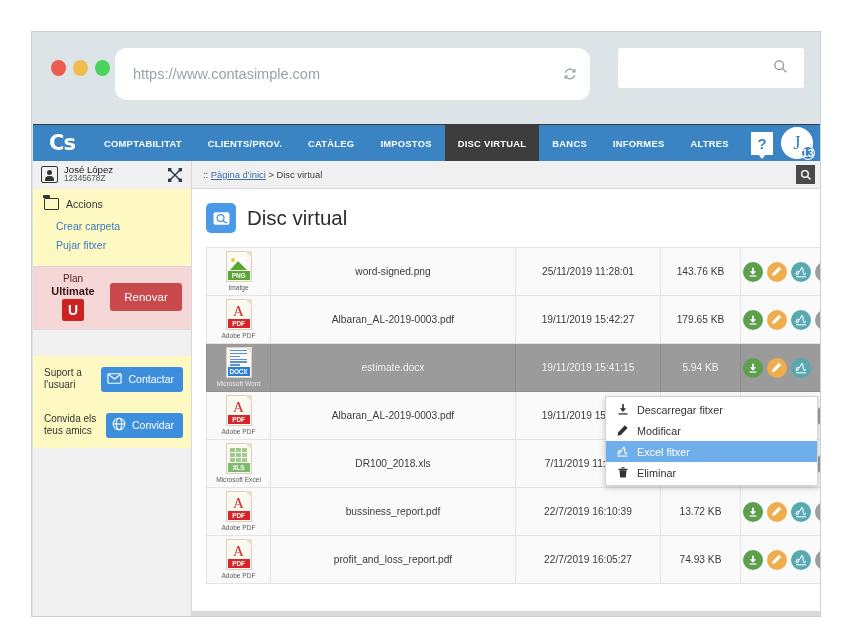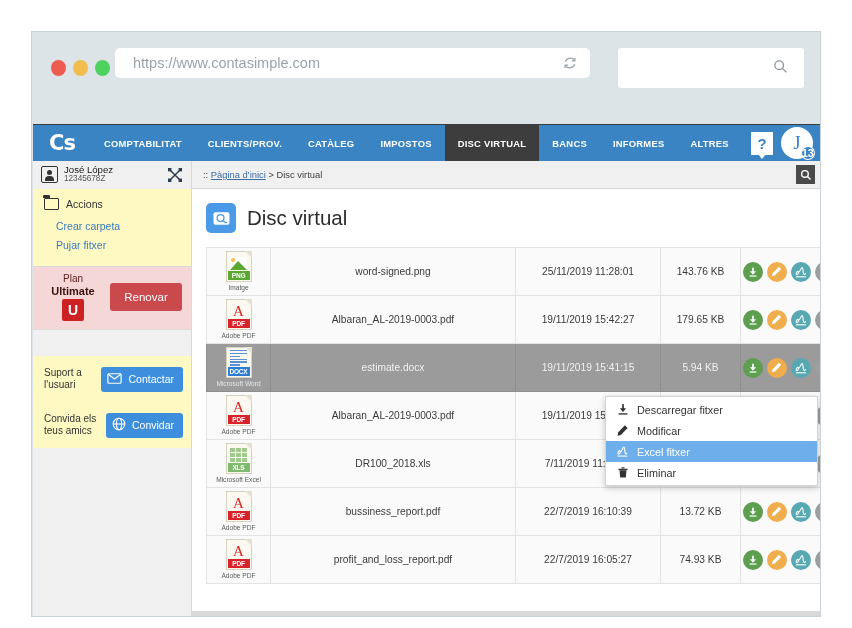--- a/index.html
+++ b/index.html
@@ -27,22 +27,22 @@
     background: #dde4e8;
   }
   .dots { position: absolute; left: 19px; top: 28px; display: flex; gap: 7px; }
   .dot { width: 15px; height: 16px; border-radius: 50%; }
   .dot.red    { background: #ee5c51; }
   .dot.yellow { background: #f2bd4f; }
   .dot.green  { background: #4cd25f; }
 
   #url-bar {
     position: absolute; left: 83px; top: 16px;
-    width: 475px; height: 30px;
-    background: #ffffff; border-radius: 5px;
+    width: 475px; height: 52px;
+    background: #ffffff; border-radius: 12px;
     display: flex; align-items: center;
   }
   #url-text {
     flex: 1;
     padding-left: 18px;
     font-size: 14.5px; color: #9aa3a9;
     white-space: nowrap; overflow: hidden;
   }
   #reload-icon { width: 40px; display: flex; align-items: center; justify-content: center; color: #9aa3a9; }
 

